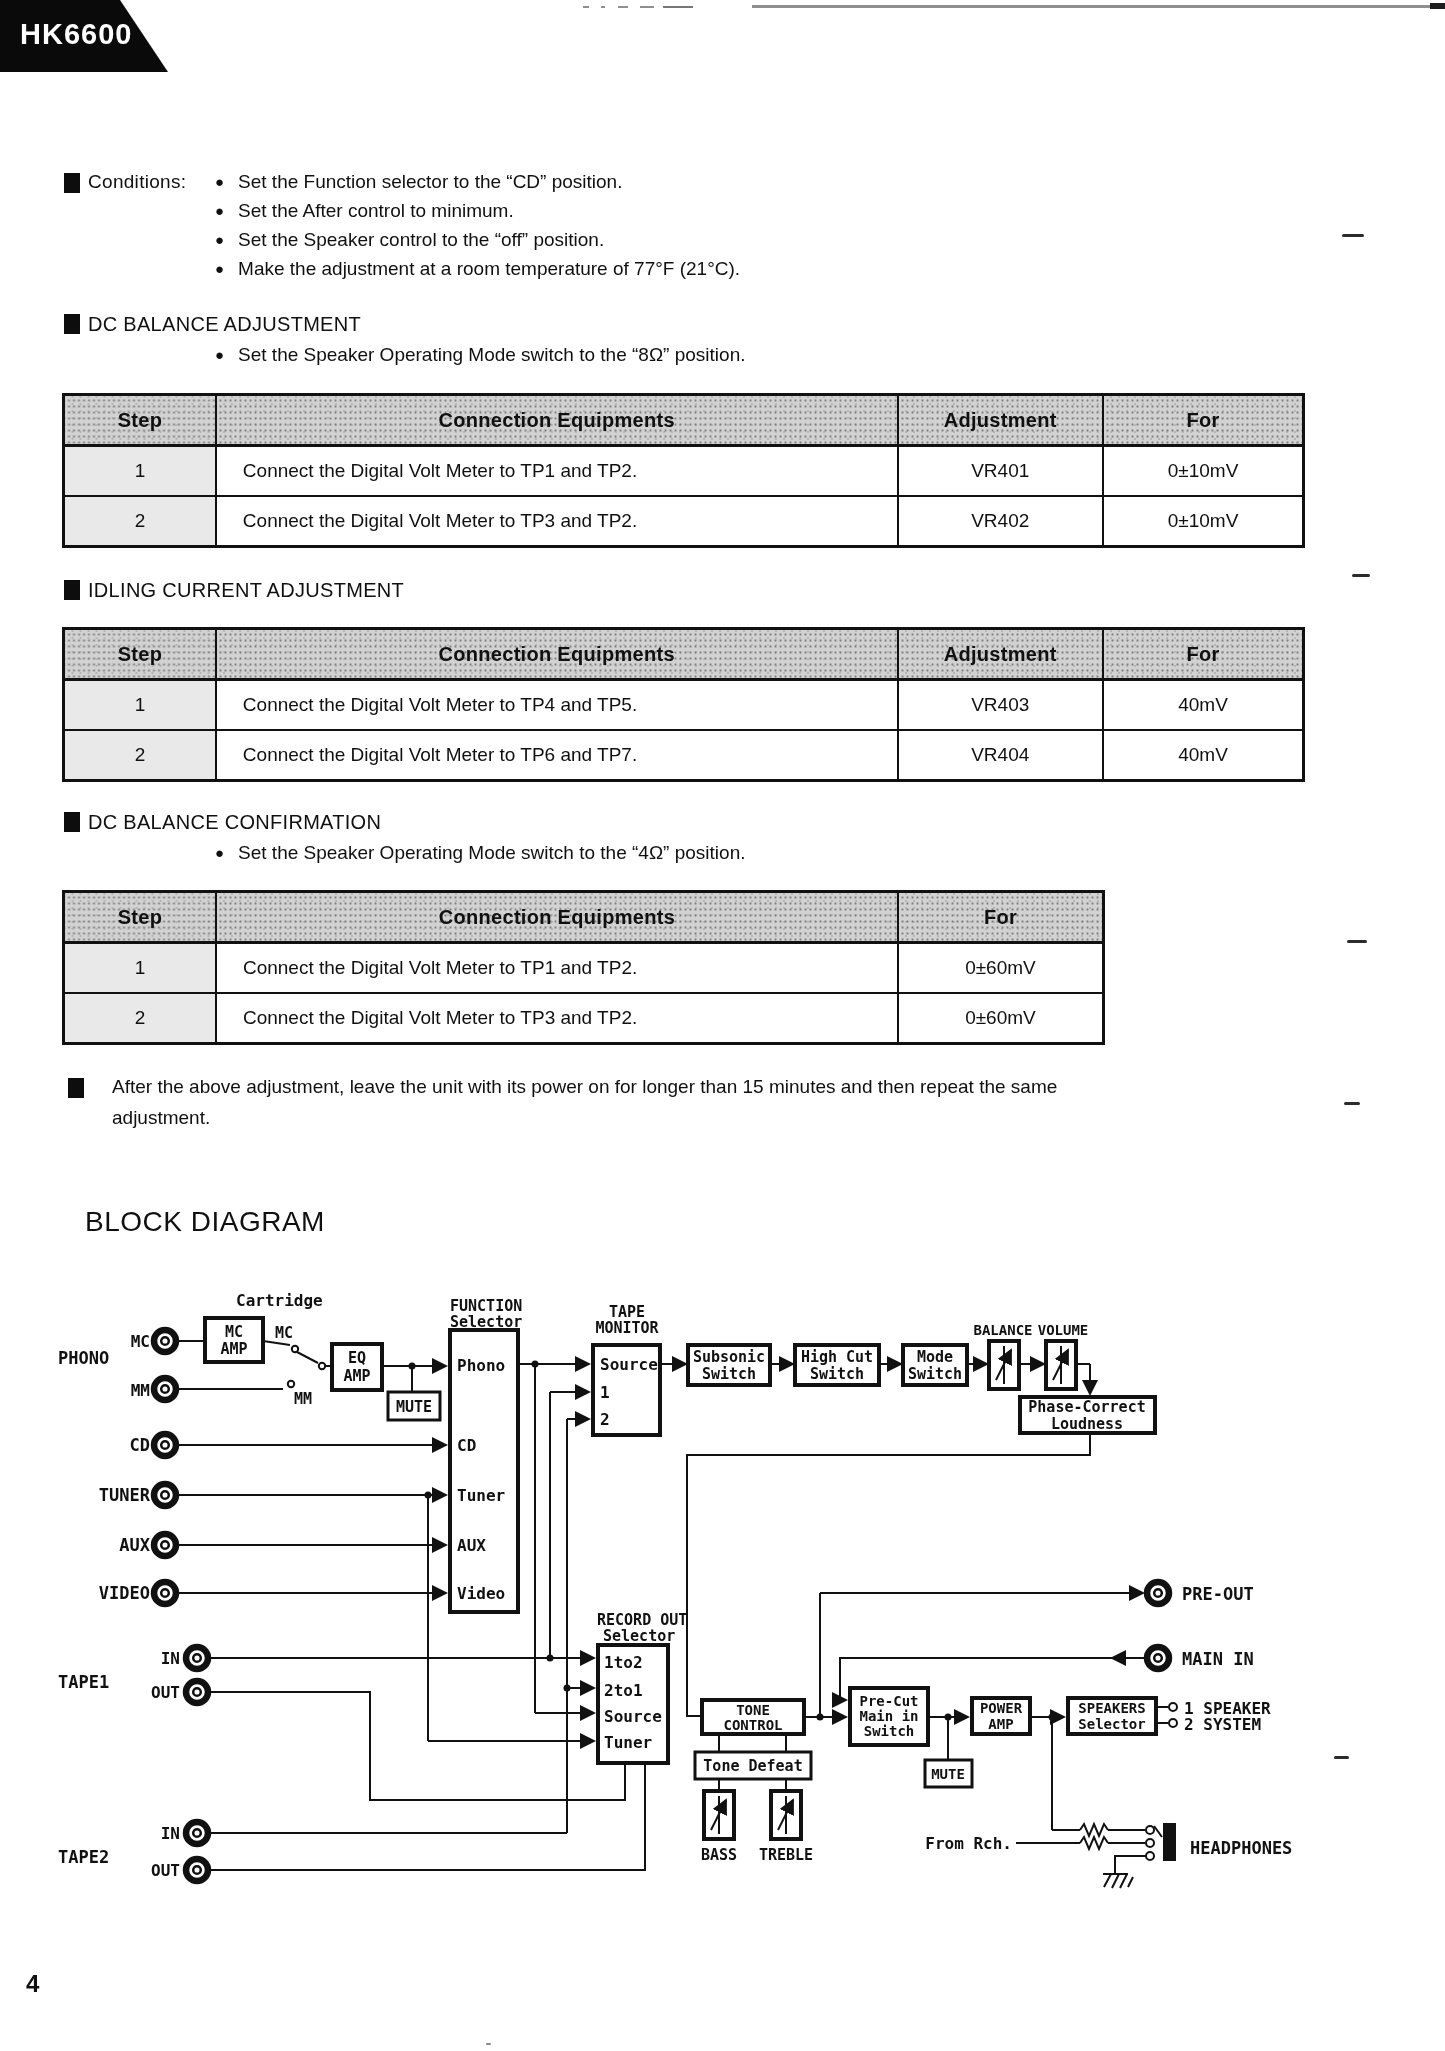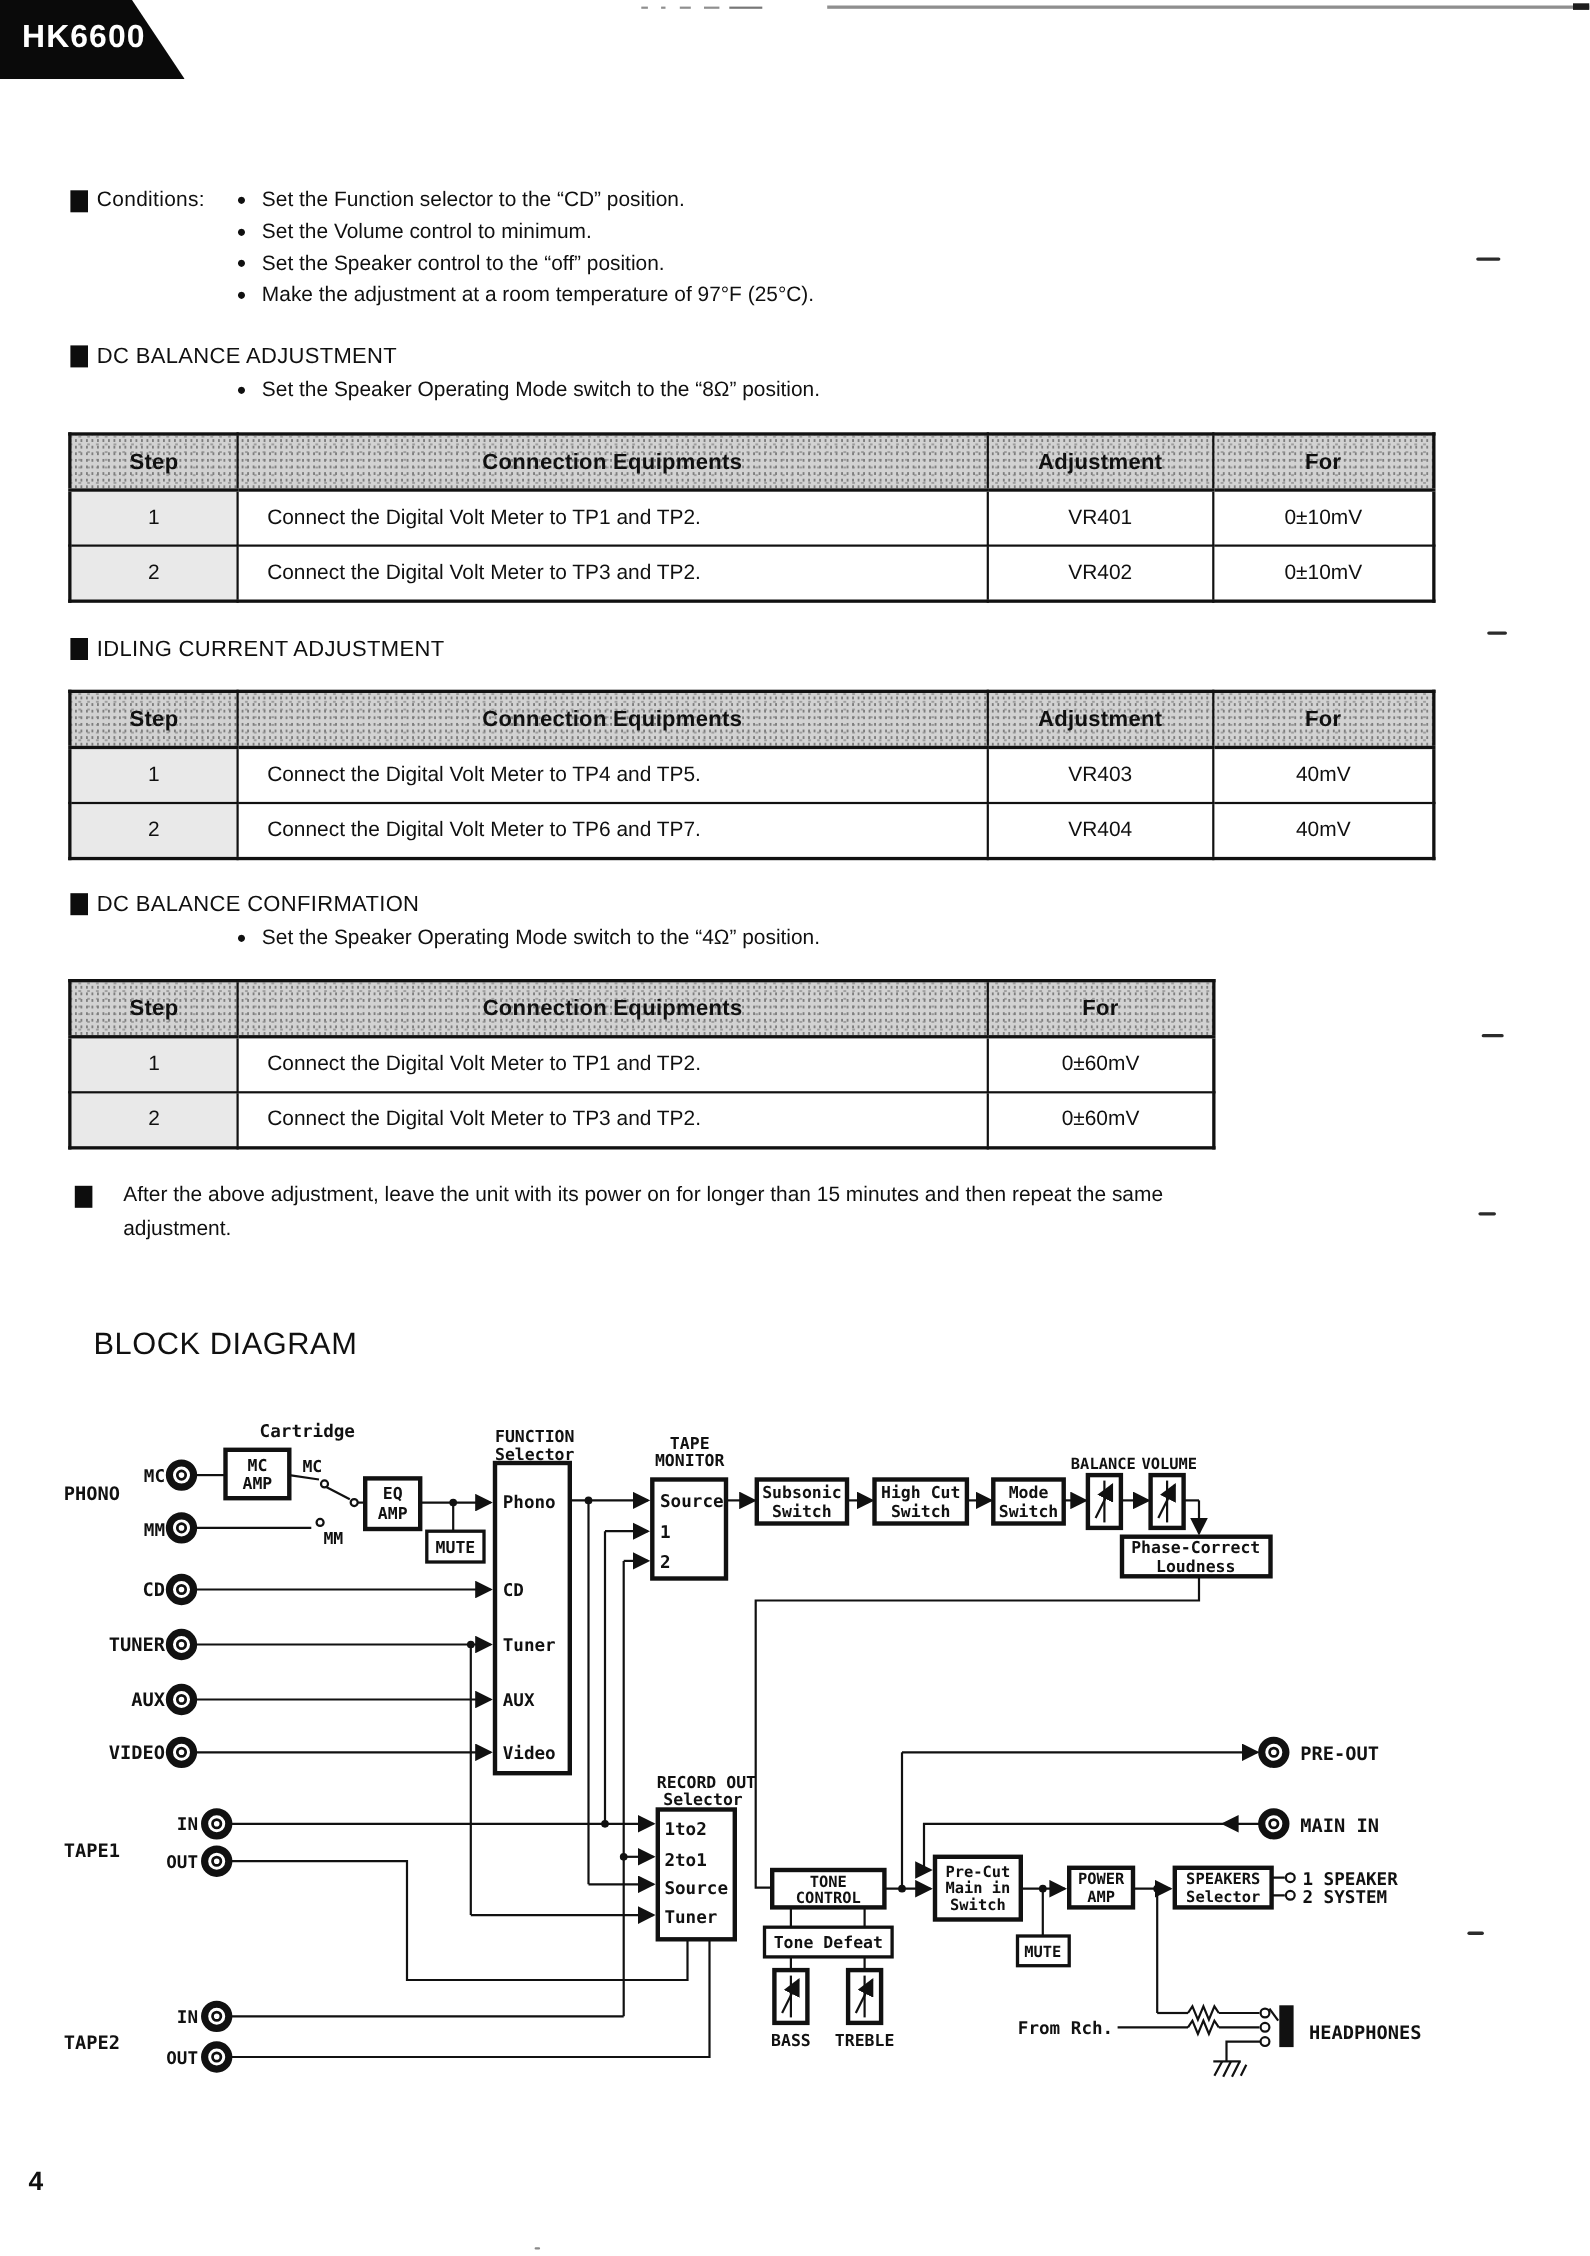--- a/index.html
+++ b/index.html
@@ -78,23 +78,23 @@
   <div class="dash" style="left:486px;top:2043px;width:5px;height:2px;background:#8a8a8a;"></div>
 
   <div class="badge">
     <span>HK6600</span>
   </div>
 
 
   <div class="sq" style="left:64px;top:173px;"></div>
   <div class="h-label" style="left:88px;top:171px;font-weight:400;font-size:19px;">Conditions:</div>
   <div class="bullet-line" style="left:215px;top:171px;"><span class="bdot">●</span><span>Set the Function selector to the “CD” position.</span></div>
-  <div class="bullet-line" style="left:215px;top:200px;"><span class="bdot">●</span><span>Set the Volume control to minimum.</span></div>
+  <div class="bullet-line" style="left:215px;top:200px;"><span class="bdot">●</span><span>Set the After control to minimum.</span></div>
   <div class="bullet-line" style="left:215px;top:229px;"><span class="bdot">●</span><span>Set the Speaker control to the “off” position.</span></div>
-  <div class="bullet-line" style="left:215px;top:258px;"><span class="bdot">●</span><span>Make the adjustment at a room temperature of 97°F (25°C).</span></div>
+  <div class="bullet-line" style="left:215px;top:258px;"><span class="bdot">●</span><span>Make the adjustment at a room temperature of 77°F (21°C).</span></div>
 
   <div class="sq" style="left:64px;top:314px;"></div>
   <div class="h-label" style="left:88px;top:313px;">DC BALANCE ADJUSTMENT</div>
   <div class="bullet-line" style="left:215px;top:344px;text-align:right;"><span class="bdot">●</span><span>Set the Speaker Operating Mode switch to the “8Ω” position.</span></div>
 
   <table class="adj-table" style="left:62px;top:393px;width:1243px;">
     <colgroup>
         <col style="width:152px">
         <col style="width:680px">
         <col style="width:205px">

